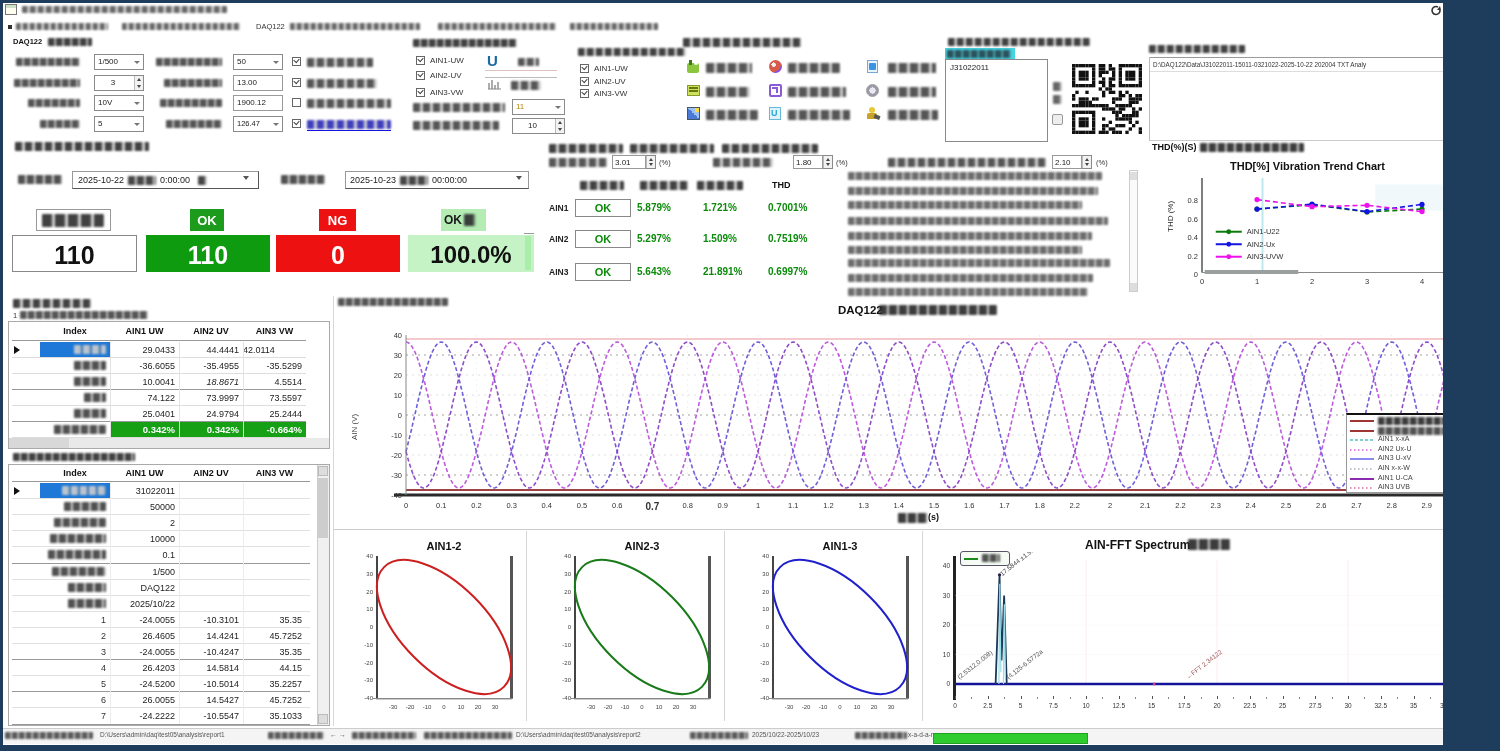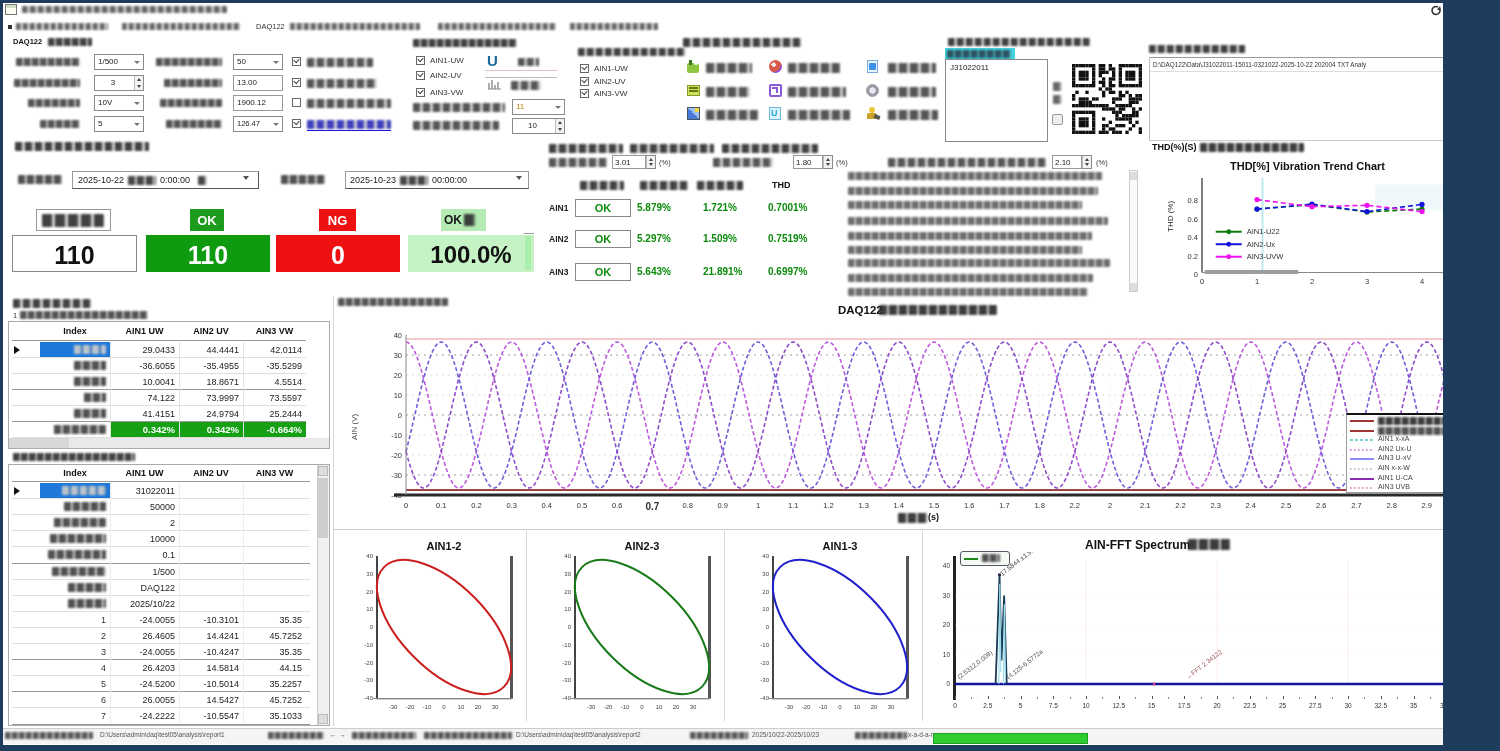--- a/index.html
+++ b/index.html
@@ -523,39 +523,39 @@
 <div style="position:absolute;left:37px;top:323px;font-size:9px;color:#111;font-weight:700;font-family:'Liberation Sans',sans-serif;white-space:nowrap;width:70px;text-align:center;">Index</div>
 <div style="position:absolute;left:107px;top:323px;font-size:9px;color:#111;font-weight:700;font-family:'Liberation Sans',sans-serif;white-space:nowrap;width:69px;text-align:center;">AIN1 UW</div>
 <div style="position:absolute;left:176px;top:323px;font-size:9px;color:#111;font-weight:700;font-family:'Liberation Sans',sans-serif;white-space:nowrap;width:64px;text-align:center;">AIN2 UV</div>
 <div style="position:absolute;left:240px;top:323px;font-size:9px;color:#111;font-weight:700;font-family:'Liberation Sans',sans-serif;white-space:nowrap;width:63px;text-align:center;">AIN3 VW</div>
 <div style="position:absolute;left:9px;top:337px;width:294px;height:1px;background:#999;"></div>
 <div style="position:absolute;left:37px;top:339px;width:70px;height:15px;background:#1e78d7;"></div>
 <div style="position:absolute;left:71px;top:342px;width:32px;height:9px;background:linear-gradient(rgba(90,90,90,0.30),rgba(90,90,90,0.30)),repeating-linear-gradient(90deg,#fff 0 6px,rgba(120,120,120,0) 8px 9px);opacity:0.90;border-radius:1px;filter:blur(0.8px);"></div>
 <div style="position:absolute;left:11px;top:343px;width:0;height:0;border-top:4px solid transparent;border-bottom:4px solid transparent;border-left:6px solid #111;"></div>
 <div style="position:absolute;left:107px;top:342px;font-size:9px;color:#222;font-weight:400;font-family:'Liberation Sans',sans-serif;white-space:nowrap;width:65px;text-align:right;">29.0433</div>
 <div style="position:absolute;left:176px;top:342px;font-size:9px;color:#222;font-weight:400;font-family:'Liberation Sans',sans-serif;white-space:nowrap;width:60px;text-align:right;">44.4441</div>
-<div style="position:absolute;left:240px;top:342px;font-size:9px;color:#222;font-weight:400;font-family:'Liberation Sans',sans-serif;white-space:nowrap;width:59px;text-align:right;">42.0114</div>
+<div style="position:absolute;left:240px;top:342px;font-size:9px;color:#222;font-weight:400;font-family:'Liberation Sans',sans-serif;white-space:nowrap;width:59px;text-align:left;">42.0114</div>
 <div style="position:absolute;left:9px;top:354px;width:294px;height:1px;background:#ddd;"></div>
 <div style="position:absolute;left:71px;top:358px;width:32px;height:9px;background:linear-gradient(rgba(90,90,90,0.30),rgba(90,90,90,0.30)),repeating-linear-gradient(90deg,#333 0 6px,rgba(120,120,120,0) 8px 9px);opacity:0.90;border-radius:1px;filter:blur(0.8px);"></div>
 <div style="position:absolute;left:107px;top:358px;font-size:9px;color:#222;font-weight:400;font-family:'Liberation Sans',sans-serif;white-space:nowrap;width:65px;text-align:right;">-36.6055</div>
 <div style="position:absolute;left:176px;top:358px;font-size:9px;color:#222;font-weight:400;font-family:'Liberation Sans',sans-serif;white-space:nowrap;width:60px;text-align:right;">-35.4955</div>
 <div style="position:absolute;left:240px;top:358px;font-size:9px;color:#222;font-weight:400;font-family:'Liberation Sans',sans-serif;white-space:nowrap;width:59px;text-align:right;">-35.5299</div>
 <div style="position:absolute;left:9px;top:370px;width:294px;height:1px;background:#ddd;"></div>
 <div style="position:absolute;left:71px;top:374px;width:32px;height:9px;background:linear-gradient(rgba(90,90,90,0.30),rgba(90,90,90,0.30)),repeating-linear-gradient(90deg,#333 0 6px,rgba(120,120,120,0) 8px 9px);opacity:0.90;border-radius:1px;filter:blur(0.8px);"></div>
 <div style="position:absolute;left:107px;top:374px;font-size:9px;color:#222;font-weight:400;font-family:'Liberation Sans',sans-serif;white-space:nowrap;width:65px;text-align:right;">10.0041</div>
-<div style="position:absolute;left:176px;top:374px;font-size:9px;color:#222;font-weight:400;font-family:'Liberation Sans',sans-serif;white-space:nowrap;width:60px;text-align:right;">18.8671</div>
+<div style="position:absolute;left:176px;top:374px;font-size:9px;color:#222;font-weight:400;font-family:'Liberation Sans',sans-serif;white-space:nowrap;width:60px;text-align:right;font-style:italic;">18.8671</div>
 <div style="position:absolute;left:240px;top:374px;font-size:9px;color:#222;font-weight:400;font-family:'Liberation Sans',sans-serif;white-space:nowrap;width:59px;text-align:right;">4.5514</div>
 <div style="position:absolute;left:9px;top:386px;width:294px;height:1px;background:#999;"></div>
 <div style="position:absolute;left:81px;top:390px;width:22px;height:9px;background:linear-gradient(rgba(90,90,90,0.30),rgba(90,90,90,0.30)),repeating-linear-gradient(90deg,#333 0 6px,rgba(120,120,120,0) 8px 9px);opacity:0.90;border-radius:1px;filter:blur(0.8px);"></div>
 <div style="position:absolute;left:107px;top:390px;font-size:9px;color:#222;font-weight:400;font-family:'Liberation Sans',sans-serif;white-space:nowrap;width:65px;text-align:right;">74.122</div>
 <div style="position:absolute;left:176px;top:390px;font-size:9px;color:#222;font-weight:400;font-family:'Liberation Sans',sans-serif;white-space:nowrap;width:60px;text-align:right;">73.9997</div>
 <div style="position:absolute;left:240px;top:390px;font-size:9px;color:#222;font-weight:400;font-family:'Liberation Sans',sans-serif;white-space:nowrap;width:59px;text-align:right;">73.5597</div>
 <div style="position:absolute;left:9px;top:402px;width:294px;height:1px;background:#ddd;"></div>
 <div style="position:absolute;left:71px;top:406px;width:32px;height:9px;background:linear-gradient(rgba(90,90,90,0.30),rgba(90,90,90,0.30)),repeating-linear-gradient(90deg,#333 0 6px,rgba(120,120,120,0) 8px 9px);opacity:0.90;border-radius:1px;filter:blur(0.8px);"></div>
-<div style="position:absolute;left:107px;top:406px;font-size:9px;color:#222;font-weight:400;font-family:'Liberation Sans',sans-serif;white-space:nowrap;width:65px;text-align:right;">41.4151</div>
+<div style="position:absolute;left:107px;top:406px;font-size:9px;color:#222;font-weight:400;font-family:'Liberation Sans',sans-serif;white-space:nowrap;width:65px;text-align:right;">25.0401</div>
 <div style="position:absolute;left:176px;top:406px;font-size:9px;color:#222;font-weight:400;font-family:'Liberation Sans',sans-serif;white-space:nowrap;width:60px;text-align:right;">24.9794</div>
 <div style="position:absolute;left:240px;top:406px;font-size:9px;color:#222;font-weight:400;font-family:'Liberation Sans',sans-serif;white-space:nowrap;width:59px;text-align:right;">25.2444</div>
 <div style="position:absolute;left:9px;top:418px;width:294px;height:1px;background:#999;"></div>
 <div style="position:absolute;left:51px;top:422px;width:52px;height:9px;background:linear-gradient(rgba(90,90,90,0.30),rgba(90,90,90,0.30)),repeating-linear-gradient(90deg,#333 0 6px,rgba(120,120,120,0) 8px 9px);opacity:0.90;border-radius:1px;filter:blur(0.8px);"></div>
 <div style="position:absolute;left:107px;top:419px;width:196px;height:15px;background:#15a015;"></div>
 <div style="position:absolute;left:107px;top:421px;font-size:9.5px;color:#fff;font-weight:700;font-family:'Liberation Sans',sans-serif;white-space:nowrap;width:65px;text-align:right;">0.342%</div>
 <div style="position:absolute;left:176px;top:421px;font-size:9.5px;color:#fff;font-weight:700;font-family:'Liberation Sans',sans-serif;white-space:nowrap;width:60px;text-align:right;">0.342%</div>
 <div style="position:absolute;left:240px;top:421px;font-size:9.5px;color:#fff;font-weight:700;font-family:'Liberation Sans',sans-serif;white-space:nowrap;width:59px;text-align:right;">-0.664%</div>
 <div style="position:absolute;left:9px;top:434px;width:294px;height:1px;background:#ddd;"></div>
 <div style="position:absolute;left:107px;top:339px;width:1px;height:95px;background:#e3e3e3;"></div>

